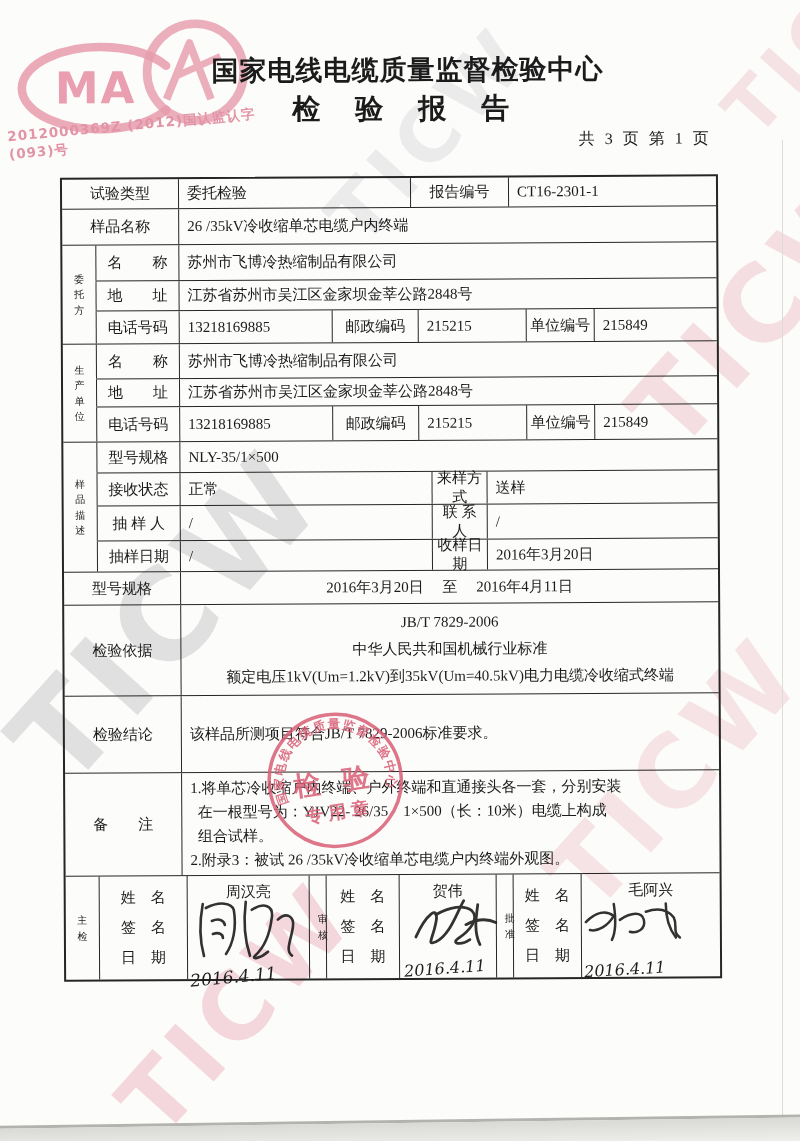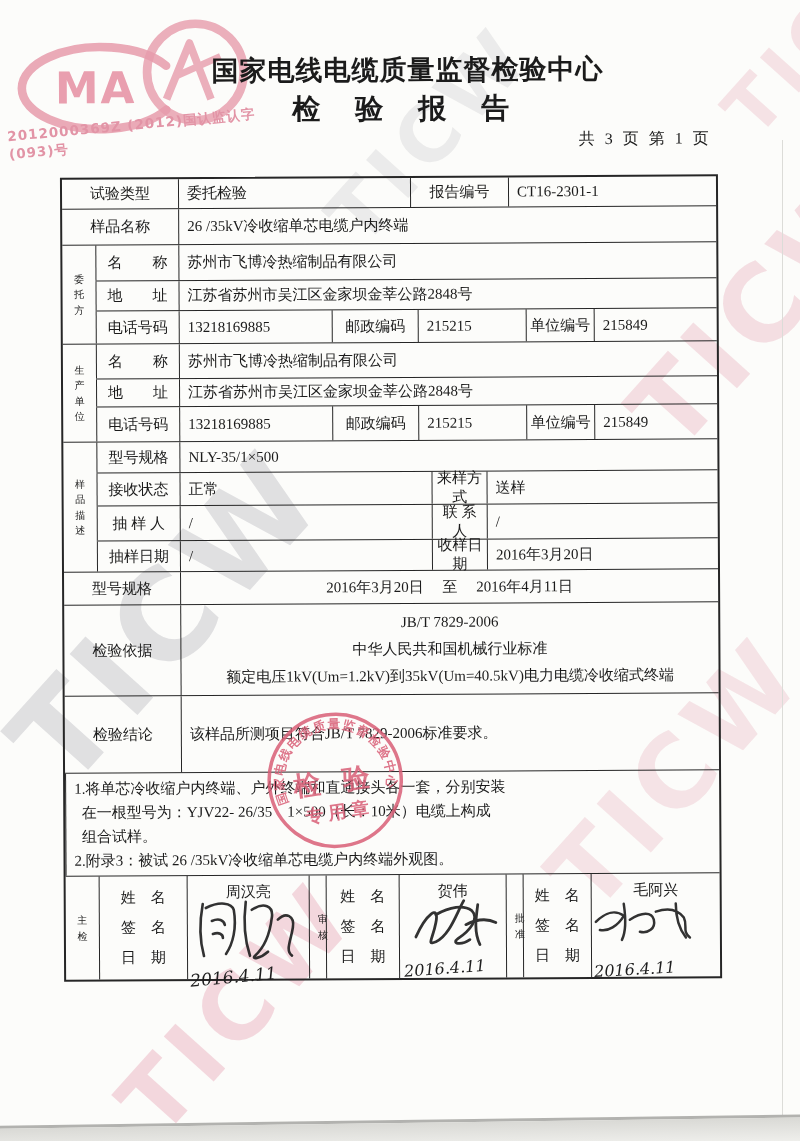--- a/index.html
+++ b/index.html
@@ -41,21 +41,21 @@
   .gb .row.first{border-top:none;}
   .gb .c:first-child{border-left:1px solid #262626;}
   .vt{width:1.15em;text-align:center;word-break:break-all;line-height:1.55;margin:0 auto;font-size:10px;}
   .flex1{flex:1;}
   .h29{height:29px}.h35{height:35px}.h32{height:32px}.h34{height:34px}.h27{height:27px}
   .h30{height:30px}.h90{height:90px}.h76{height:76px}.h102{height:102px}.h103{height:103px}
   .wL{width:116px}.wV1{width:232px}.wRl{width:98px}
   .wGL{width:83px}.wPv{width:153px}.wPl{width:86px}.wPv2{width:108px}.wUl{width:68px}
   .wSv{width:252px}.wSl{width:55px}
   .wRole{width:33px}.wNml{width:88px}.wSig1{width:122px}.wRole2{width:14px}
-  .wNml2{width:73px}.wSig2{width:107px}.wNml3{width:68px}
+  .wNml2{width:73px}.wSig2{width:97px}.wNml3{width:68px}
   .center-val{justify-content:center;text-align:center;}
   .col{flex-direction:column;justify-content:center;align-items:center;line-height:1.8;}
   .remark{flex-direction:column;justify-content:center;align-items:flex-start;
           line-height:1.6;white-space:pre-wrap;}
   .slabels{flex-direction:column;justify-content:space-between;align-items:center;padding:12px 0;}
   .sigcell{position:relative;justify-content:center;align-items:flex-start;padding-top:7px;overflow:visible;}
   .pname{font-size:15px;}
   .sigsvg{position:absolute;pointer-events:none;}
   .hdate{position:absolute;font-family:"DejaVu Serif",serif;font-style:italic;
          font-size:16px;color:#1e1e1e;white-space:nowrap;}
@@ -204,20 +204,21 @@
           <div>额定电压1kV(Um=1.2kV)到35kV(Um=40.5kV)电力电缆冷收缩式终端</div>
         </div>
       </div>
 
       <div class="row h76">
         <div class="c nl lab wL">检验结论</div>
         <div class="c flex1">该样品所测项目符合JB/T 7829-2006标准要求。</div>
       </div>
 
       <div class="row h102">
+        <div class="c nl lab wL">备　　注</div>
         <div class="c flex1 remark">
           <div>1.将单芯冷收缩户内终端、户外终端和直通接头各一套，分别安装</div>
           <div>  在一根型号为：YJV22- 26/35　1×500（长：10米）电缆上构成</div>
           <div>  组合试样。</div>
           <div>2.附录3：被试 26 /35kV冷收缩单芯电缆户内终端外观图。</div>
         </div>
       </div>
 
       <div class="row h103">
         <div class="c nl wRole">

